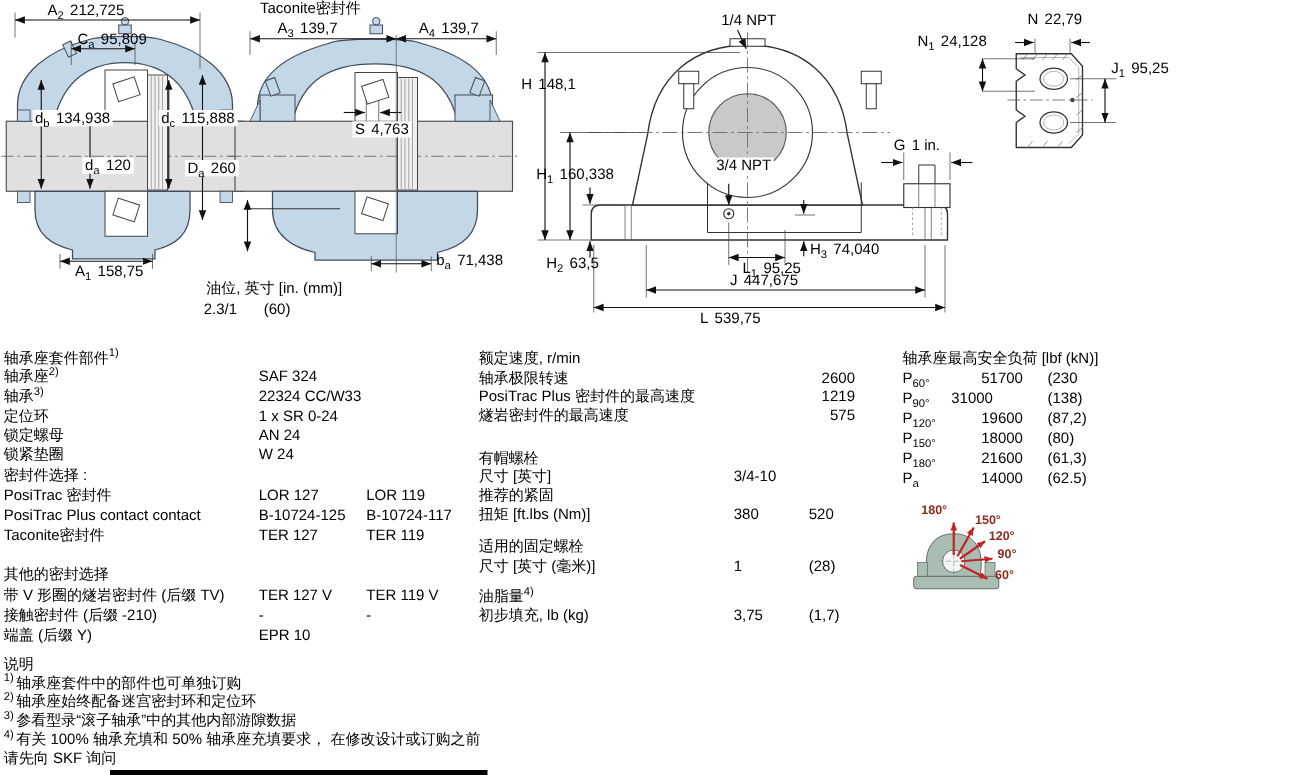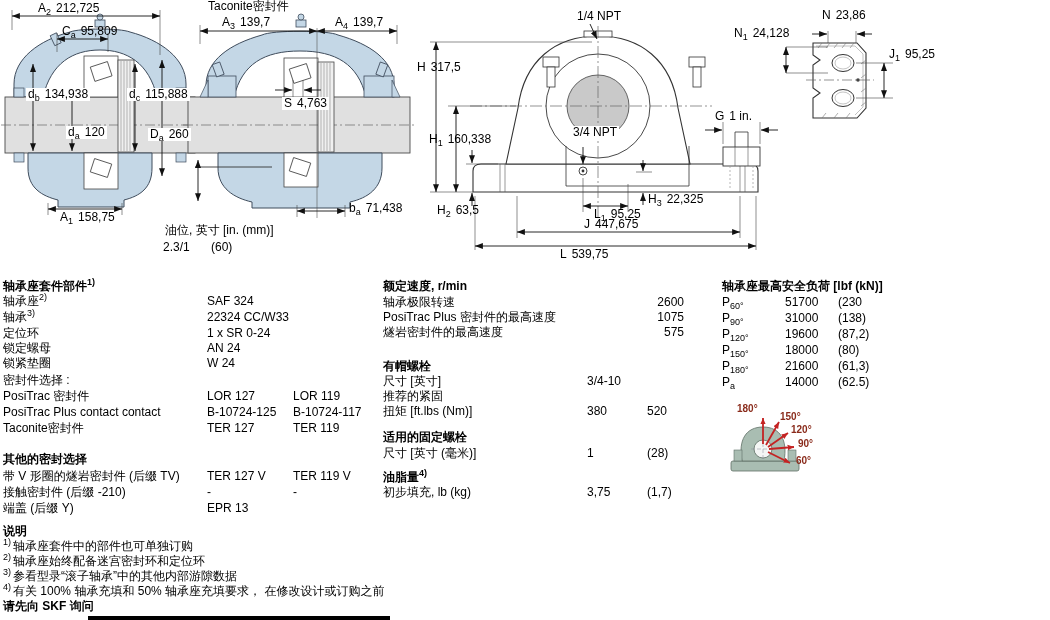--- a/index.html
+++ b/index.html
@@ -2,21 +2,21 @@
 <html><head>
 <meta charset="utf-8">
 <style>
   html,body{margin:0;padding:0}
   body{
     width:1050px;height:620px;position:relative;background:#fff;
     font-family:"Liberation Sans","DejaVu Sans",sans-serif;
     font-size:12px;color:#000;overflow:hidden;
   }
   .abs{position:absolute;white-space:nowrap;line-height:13px}
-  .h{font-weight:bold}
+  .h{font-weight:normal}
   sub{font-size:9px;line-height:0}
   sup{font-size:9px;line-height:0;margin-right:2px}
   .dim .val{margin-left:5px}
   .obg{background:#fff;padding:0 2px}
   .ang{font-size:10px;font-weight:bold;color:#8a2b1b;line-height:10px}
   svg{position:absolute;left:0;top:0}
   .bar{position:absolute;background:#000}
 </style>
 </head>
 <body>
@@ -242,31 +242,31 @@
 <div class="abs" style="left:208px;top:0px">Taconite密封件</div>
 <div class="abs dim" style="left:222px;top:16px"><span>A</span><sub>3</sub><span class="val">139,7</span></div>
 <div class="abs dim" style="left:335px;top:16px"><span>A</span><sub>4</sub><span class="val">139,7</span></div>
 <div class="abs dim obg" style="left:282px;top:97px"><span>S</span><sub></sub><span class="val">4,763</span></div>
 <div class="abs dim" style="left:349px;top:202px"><span>b</span><sub>a</sub><span class="val">71,438</span></div>
 <div class="abs" style="left:165px;top:224px">油位, 英寸 [in. (mm)]</div>
 <div class="abs" style="left:163px;top:241px">2.3/1</div>
 <div class="abs" style="left:211px;top:241px">(60)</div>
 
 <div class="abs" style="left:577px;top:10px">1/4 NPT</div>
-<div class="abs dim" style="left:417px;top:61px"><span>H</span><sub></sub><span class="val">317,5</span></div>
+<div class="abs dim" style="left:417px;top:61px"><span>H</span><sub></sub><span class="val">148,1</span></div>
 <div class="abs dim" style="left:429px;top:133px"><span>H</span><sub>1</sub><span class="val">160,338</span></div>
 <div class="abs obg" style="left:571px;top:126px">3/4 NPT</div>
 <div class="abs dim" style="left:437px;top:204px"><span>H</span><sub>2</sub><span class="val">63,5</span></div>
-<div class="abs dim" style="left:648px;top:193px"><span>H</span><sub>3</sub><span class="val">22,325</span></div>
+<div class="abs dim" style="left:648px;top:193px"><span>H</span><sub>3</sub><span class="val">74,040</span></div>
 <div class="abs dim" style="left:594px;top:208px"><span>L</span><sub>1</sub><span class="val">95,25</span></div>
 <div class="abs dim" style="left:584px;top:218px"><span>J</span><sub></sub><span class="val">447,675</span></div>
 <div class="abs dim" style="left:560px;top:248px"><span>L</span><sub></sub><span class="val">539,75</span></div>
 <div class="abs dim" style="left:715px;top:110px"><span>G</span><sub></sub><span class="val">1 in.</span></div>
 
-<div class="abs dim" style="left:822px;top:9px"><span>N</span><sub></sub><span class="val">23,86</span></div>
+<div class="abs dim" style="left:822px;top:9px"><span>N</span><sub></sub><span class="val">22,79</span></div>
 <div class="abs dim" style="left:734px;top:27px"><span>N</span><sub>1</sub><span class="val">24,128</span></div>
 <div class="abs dim" style="left:889px;top:48px"><span>J</span><sub>1</sub><span class="val">95,25</span></div>
 
 <div class="abs h" style="left:3px;top:280px"><span>轴承座套件部件</span><sup>1)</sup></div>
 
 <div class="abs" style="left:3px;top:295px"><span>轴承座</span><sup>2)</sup></div>
 <div class="abs" style="left:207px;top:295px">SAF 324</div>
 <div class="abs" style="left:3px;top:311px"><span>轴承</span><sup>3)</sup></div>
 <div class="abs" style="left:207px;top:311px">22324 CC/W33</div>
 <div class="abs" style="left:3px;top:327px"><span>定位环</span></div>
@@ -289,34 +289,34 @@
 <div class="abs" style="left:293px;top:422px">TER 119</div>
 
 <div class="abs h" style="left:3px;top:453px">其他的密封选择</div>
 <div class="abs" style="left:3px;top:470px">带 V 形圈的燧岩密封件 (后缀 TV)</div>
 <div class="abs" style="left:207px;top:470px">TER 127 V</div>
 <div class="abs" style="left:293px;top:470px">TER 119 V</div>
 <div class="abs" style="left:3px;top:486px">接触密封件 (后缀 -210)</div>
 <div class="abs" style="left:207px;top:486px">-</div>
 <div class="abs" style="left:293px;top:486px">-</div>
 <div class="abs" style="left:3px;top:502px">端盖 (后缀 Y)</div>
-<div class="abs" style="left:207px;top:502px">EPR 13</div>
+<div class="abs" style="left:207px;top:502px">EPR 10</div>
 
 <div class="abs h" style="left:3px;top:525px">说明</div>
 <div class="abs" style="left:3px;top:540px"><sup>1)</sup><span>轴承座套件中的部件也可单独订购</span></div>
 <div class="abs" style="left:3px;top:555px"><sup>2)</sup><span>轴承座始终配备迷宫密封环和定位环</span></div>
 <div class="abs" style="left:3px;top:570px"><sup>3)</sup><span>参看型录“滚子轴承”中的其他内部游隙数据</span></div>
 <div class="abs" style="left:3px;top:585px"><sup>4)</sup><span>有关 100% 轴承充填和 50% 轴承座充填要求， 在修改设计或订购之前</span></div>
 <div class="abs h" style="left:3px;top:600px">请先向 SKF 询问</div>
 
 <div class="abs h" style="left:383px;top:280px">额定速度, r/min</div>
 <div class="abs" style="left:383px;top:296px">轴承极限转速</div>
 <div class="abs" style="left:610px;top:296px;width:74px;text-align:right">2600</div>
 <div class="abs" style="left:383px;top:311px">PosiTrac Plus 密封件的最高速度</div>
-<div class="abs" style="left:610px;top:311px;width:74px;text-align:right">1075</div>
+<div class="abs" style="left:610px;top:311px;width:74px;text-align:right">1219</div>
 <div class="abs" style="left:383px;top:326px">燧岩密封件的最高速度</div>
 <div class="abs" style="left:610px;top:326px;width:74px;text-align:right">575</div>
 
 <div class="abs h" style="left:383px;top:360px">有帽螺栓</div>
 <div class="abs" style="left:383px;top:375px">尺寸 [英寸]</div>
 <div class="abs" style="left:587px;top:375px">3/4-10</div>
 <div class="abs" style="left:383px;top:390px">推荐的紧固</div>
 <div class="abs" style="left:383px;top:405px">扭矩 [ft.lbs (Nm)]</div>
 <div class="abs" style="left:587px;top:405px">380</div>
 <div class="abs" style="left:647px;top:405px">520</div>
@@ -330,21 +330,21 @@
 <div class="abs" style="left:383px;top:486px">初步填充, lb (kg)</div>
 <div class="abs" style="left:587px;top:486px">3,75</div>
 <div class="abs" style="left:647px;top:486px">(1,7)</div>
 
 <div class="abs h" style="left:722px;top:280px">轴承座最高安全负荷 [lbf (kN)]</div>
 
 <div class="abs dim" style="left:722px;top:296px"><span>P</span><sub>60°</sub></div>
 <div class="abs" style="left:785px;top:296px">51700</div>
 <div class="abs" style="left:838px;top:296px">(230</div>
 <div class="abs dim" style="left:722px;top:312px"><span>P</span><sub>90°</sub></div>
-<div class="abs" style="left:785px;top:312px">31000</div>
+<div class="abs" style="left:761px;top:312px">31000</div>
 <div class="abs" style="left:838px;top:312px">(138)</div>
 <div class="abs dim" style="left:722px;top:328px"><span>P</span><sub>120°</sub></div>
 <div class="abs" style="left:785px;top:328px">19600</div>
 <div class="abs" style="left:838px;top:328px">(87,2)</div>
 <div class="abs dim" style="left:722px;top:344px"><span>P</span><sub>150°</sub></div>
 <div class="abs" style="left:785px;top:344px">18000</div>
 <div class="abs" style="left:838px;top:344px">(80)</div>
 <div class="abs dim" style="left:722px;top:360px"><span>P</span><sub>180°</sub></div>
 <div class="abs" style="left:785px;top:360px">21600</div>
 <div class="abs" style="left:838px;top:360px">(61,3)</div>

